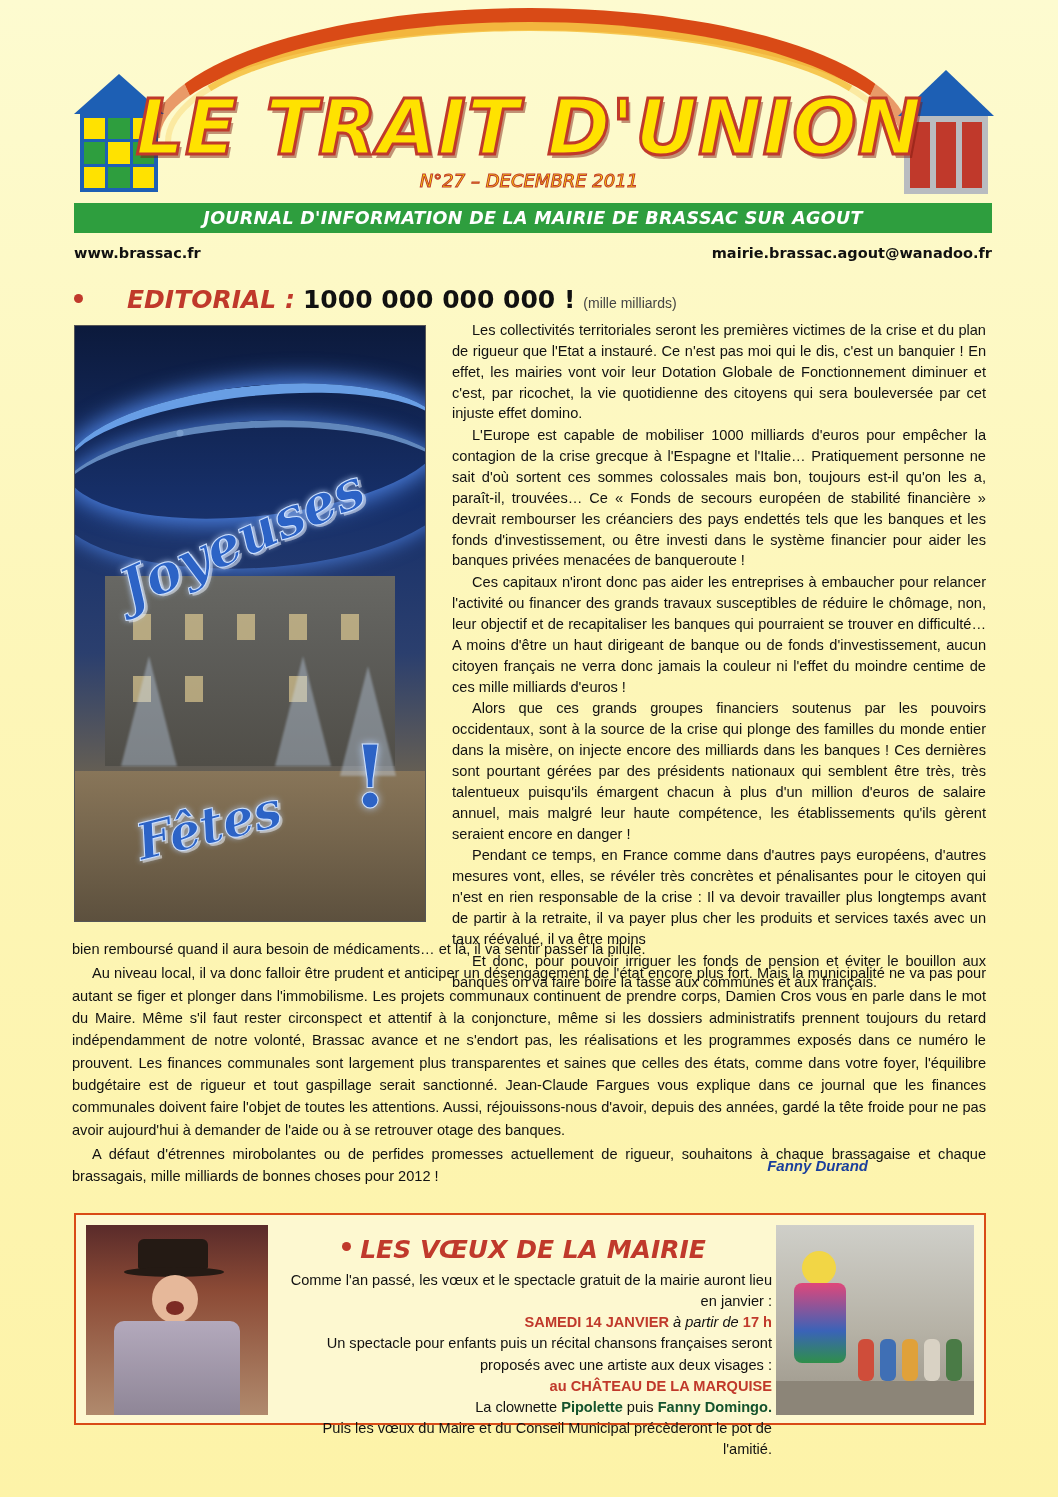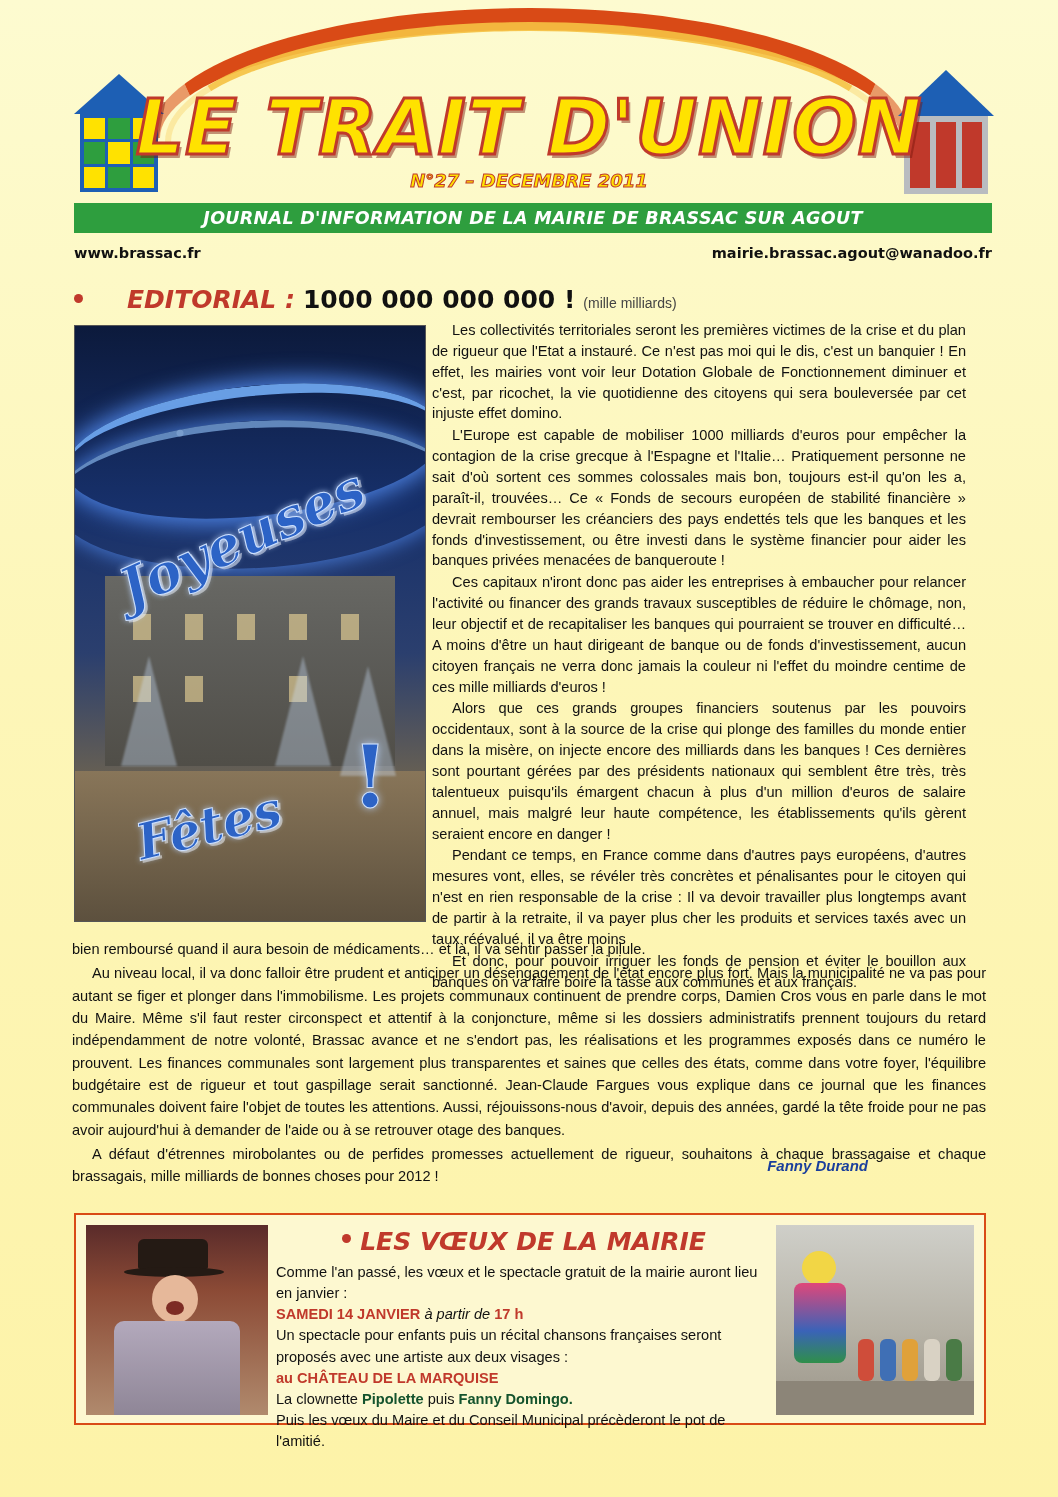--- a/index.html
+++ b/index.html
@@ -123,21 +123,21 @@
     font-size: 76px;
     letter-spacing: 1px;
     color: #ffe200;
     -webkit-text-stroke: 3px #c0392b;
     text-shadow: 3px 4px 0 rgba(120,20,10,.45);
     line-height: 1;
     margin: 0;
   }
   .issue {
     font-family: "DejaVu Sans", sans-serif;
-    font-weight: bold;
+    font-weight: normal;
     font-style: italic;
     font-size: 18px;
     color: #ffe200;
     -webkit-text-stroke: 1px #c0392b;
     margin-top: 4px;
   }
   .green-bar {
     position: absolute;
     left: 74px;
     right: 66px;
@@ -284,21 +284,21 @@
     font-size: 86px;
     font-weight: bold;
     font-family: "DejaVu Serif", serif;
     color: #2c63c6;
     -webkit-text-stroke: 1px #cfe2ff;
     text-shadow: 0 0 8px #bcd6ff;
   }
   
   .col-right {
     position: absolute;
-    left: 432px;
+    left: 452px;
     top: 320px;
     width: 534px;
     font-size: 14.6px;
     line-height: 1.43;
     color: #111;
     text-align: justify;
     font-family: "Liberation Sans", sans-serif;
   }
   .col-right p { margin: 0 0 1px 0; text-indent: 20px; }
   .full-width {
@@ -404,22 +404,22 @@
   .voeux-photo-right .floor {
     position: absolute;
     left: 0; bottom: 0;
     width: 100%; height: 34px;
     background: #8c8578;
   }
   .voeux-content {
     position: absolute;
     left: 200px;
     right: 212px;
-    top: 12px;
-    text-align: left;
+    top: 20px;
+    text-align: right;
   }
   .voeux-title {
     font-family: "DejaVu Sans", sans-serif;
     font-weight: bold;
     font-style: italic;
     font-size: 25px;
     color: #c0392b;
     margin: 0 0 6px 0;
     display: flex;
     align-items: center;

